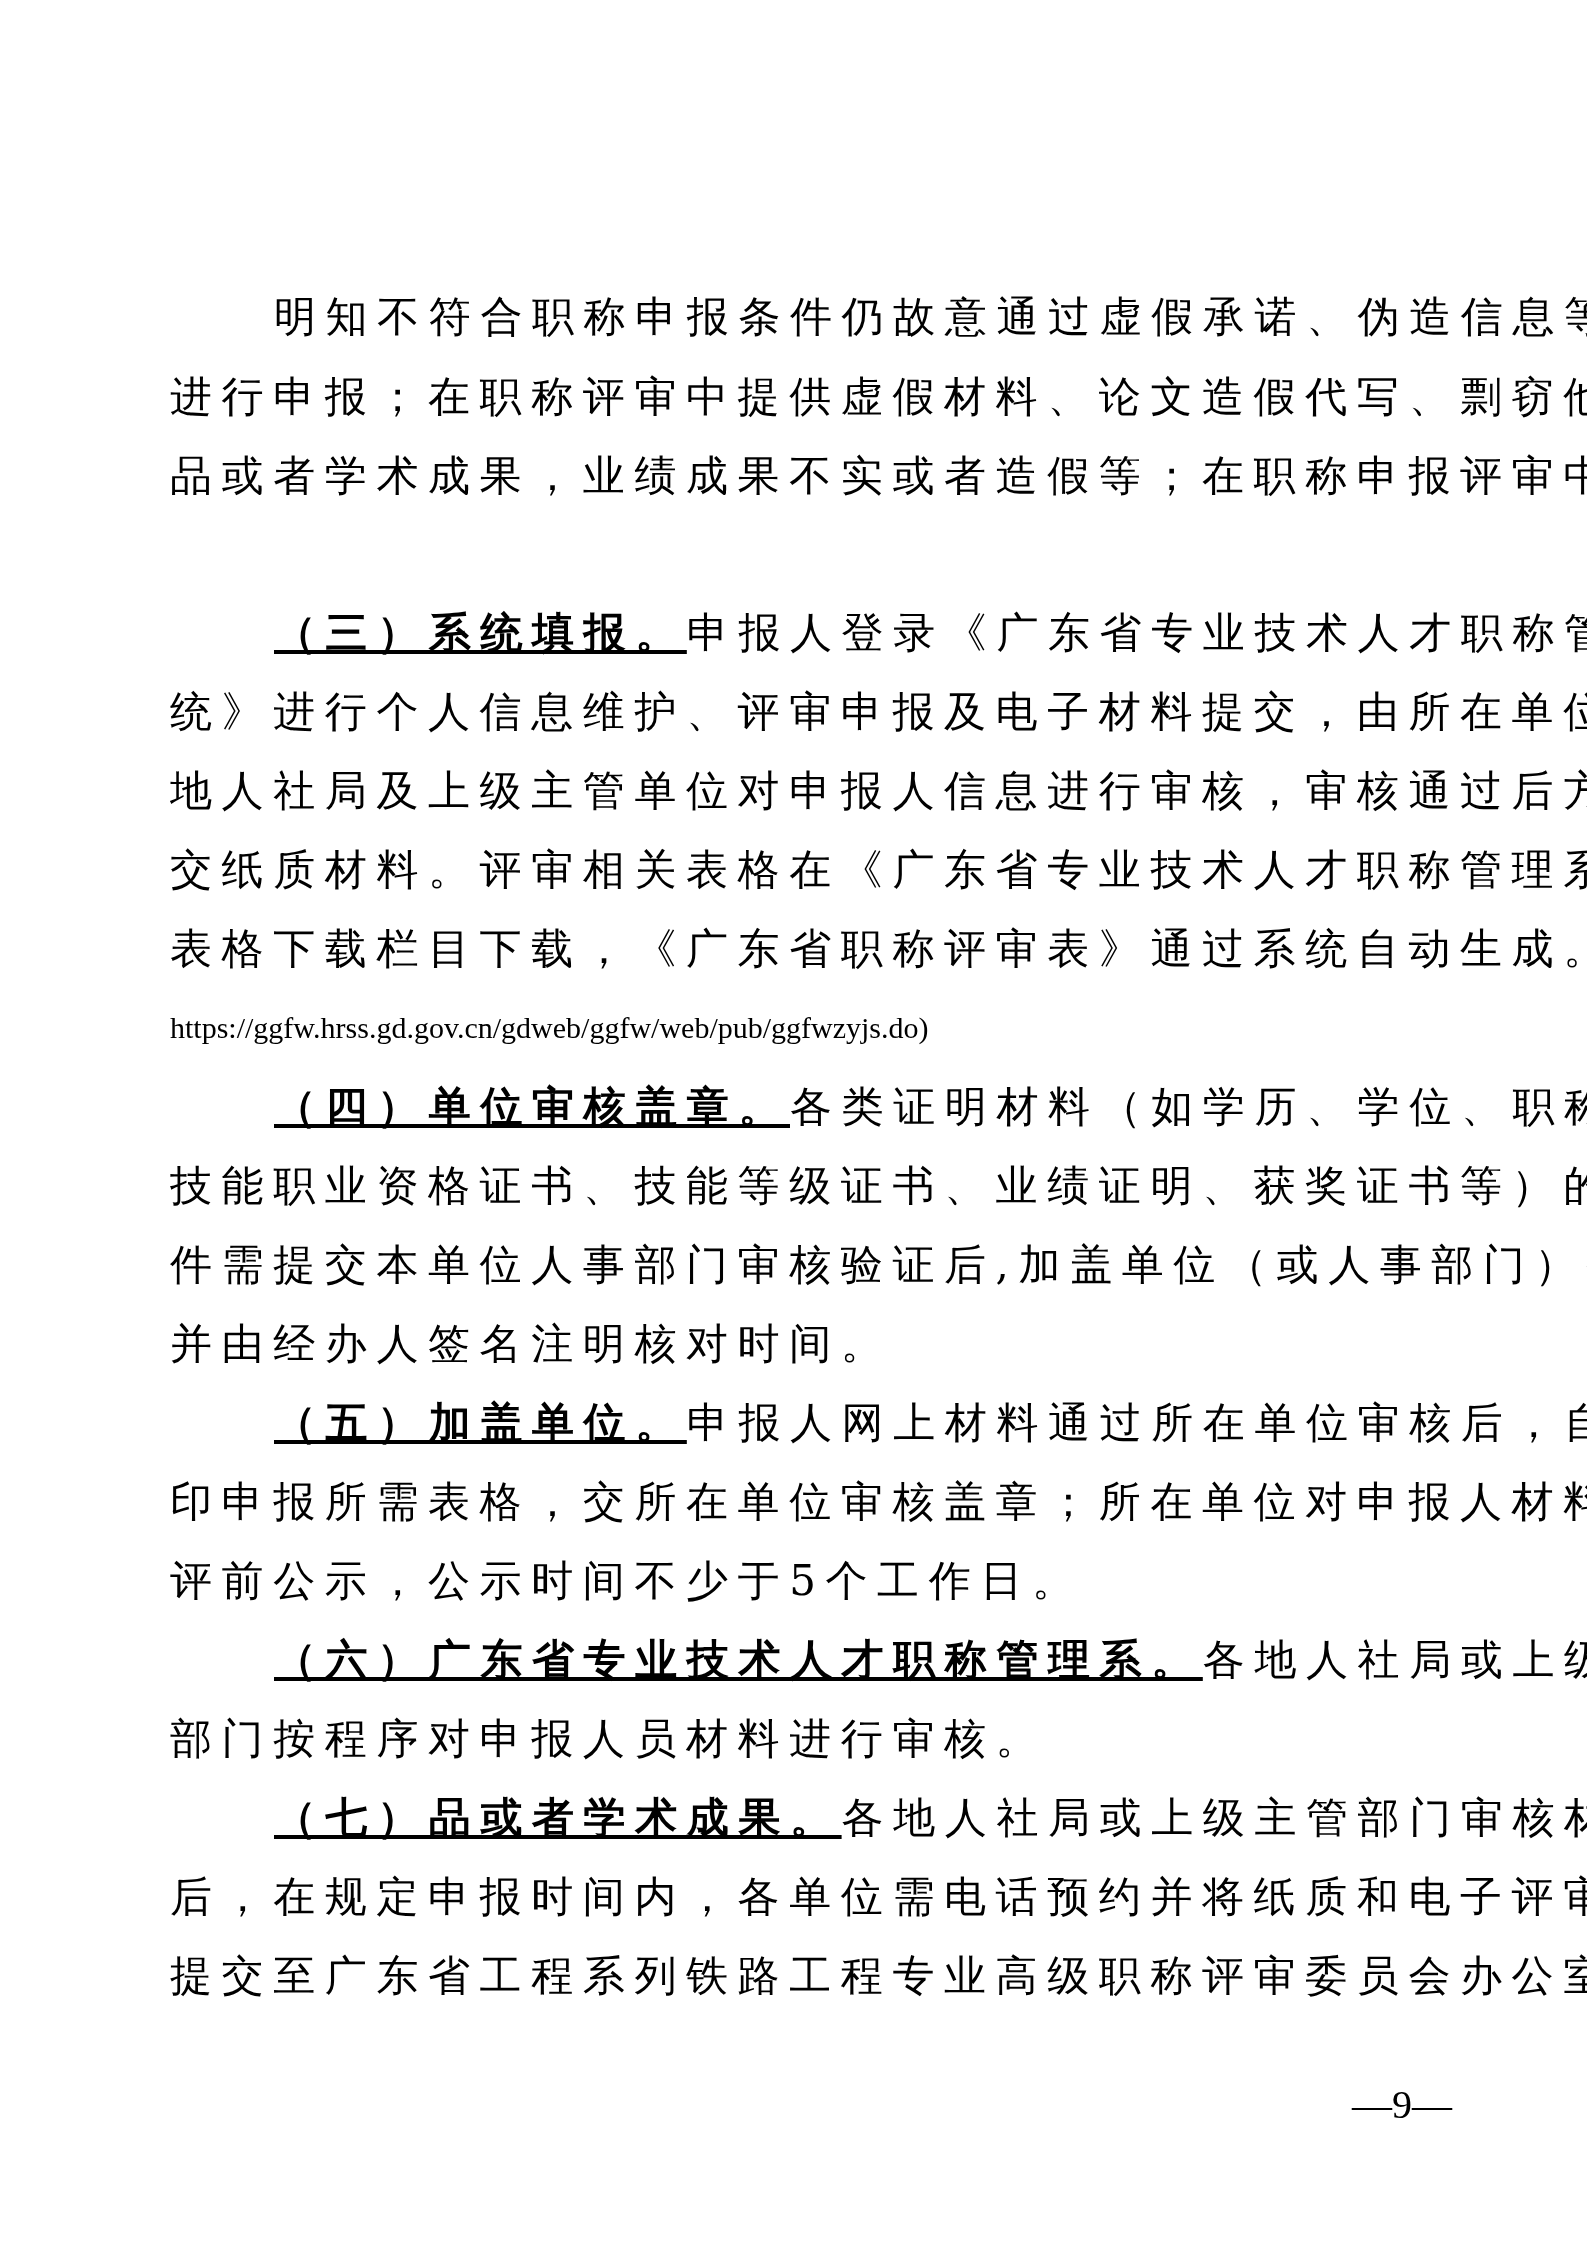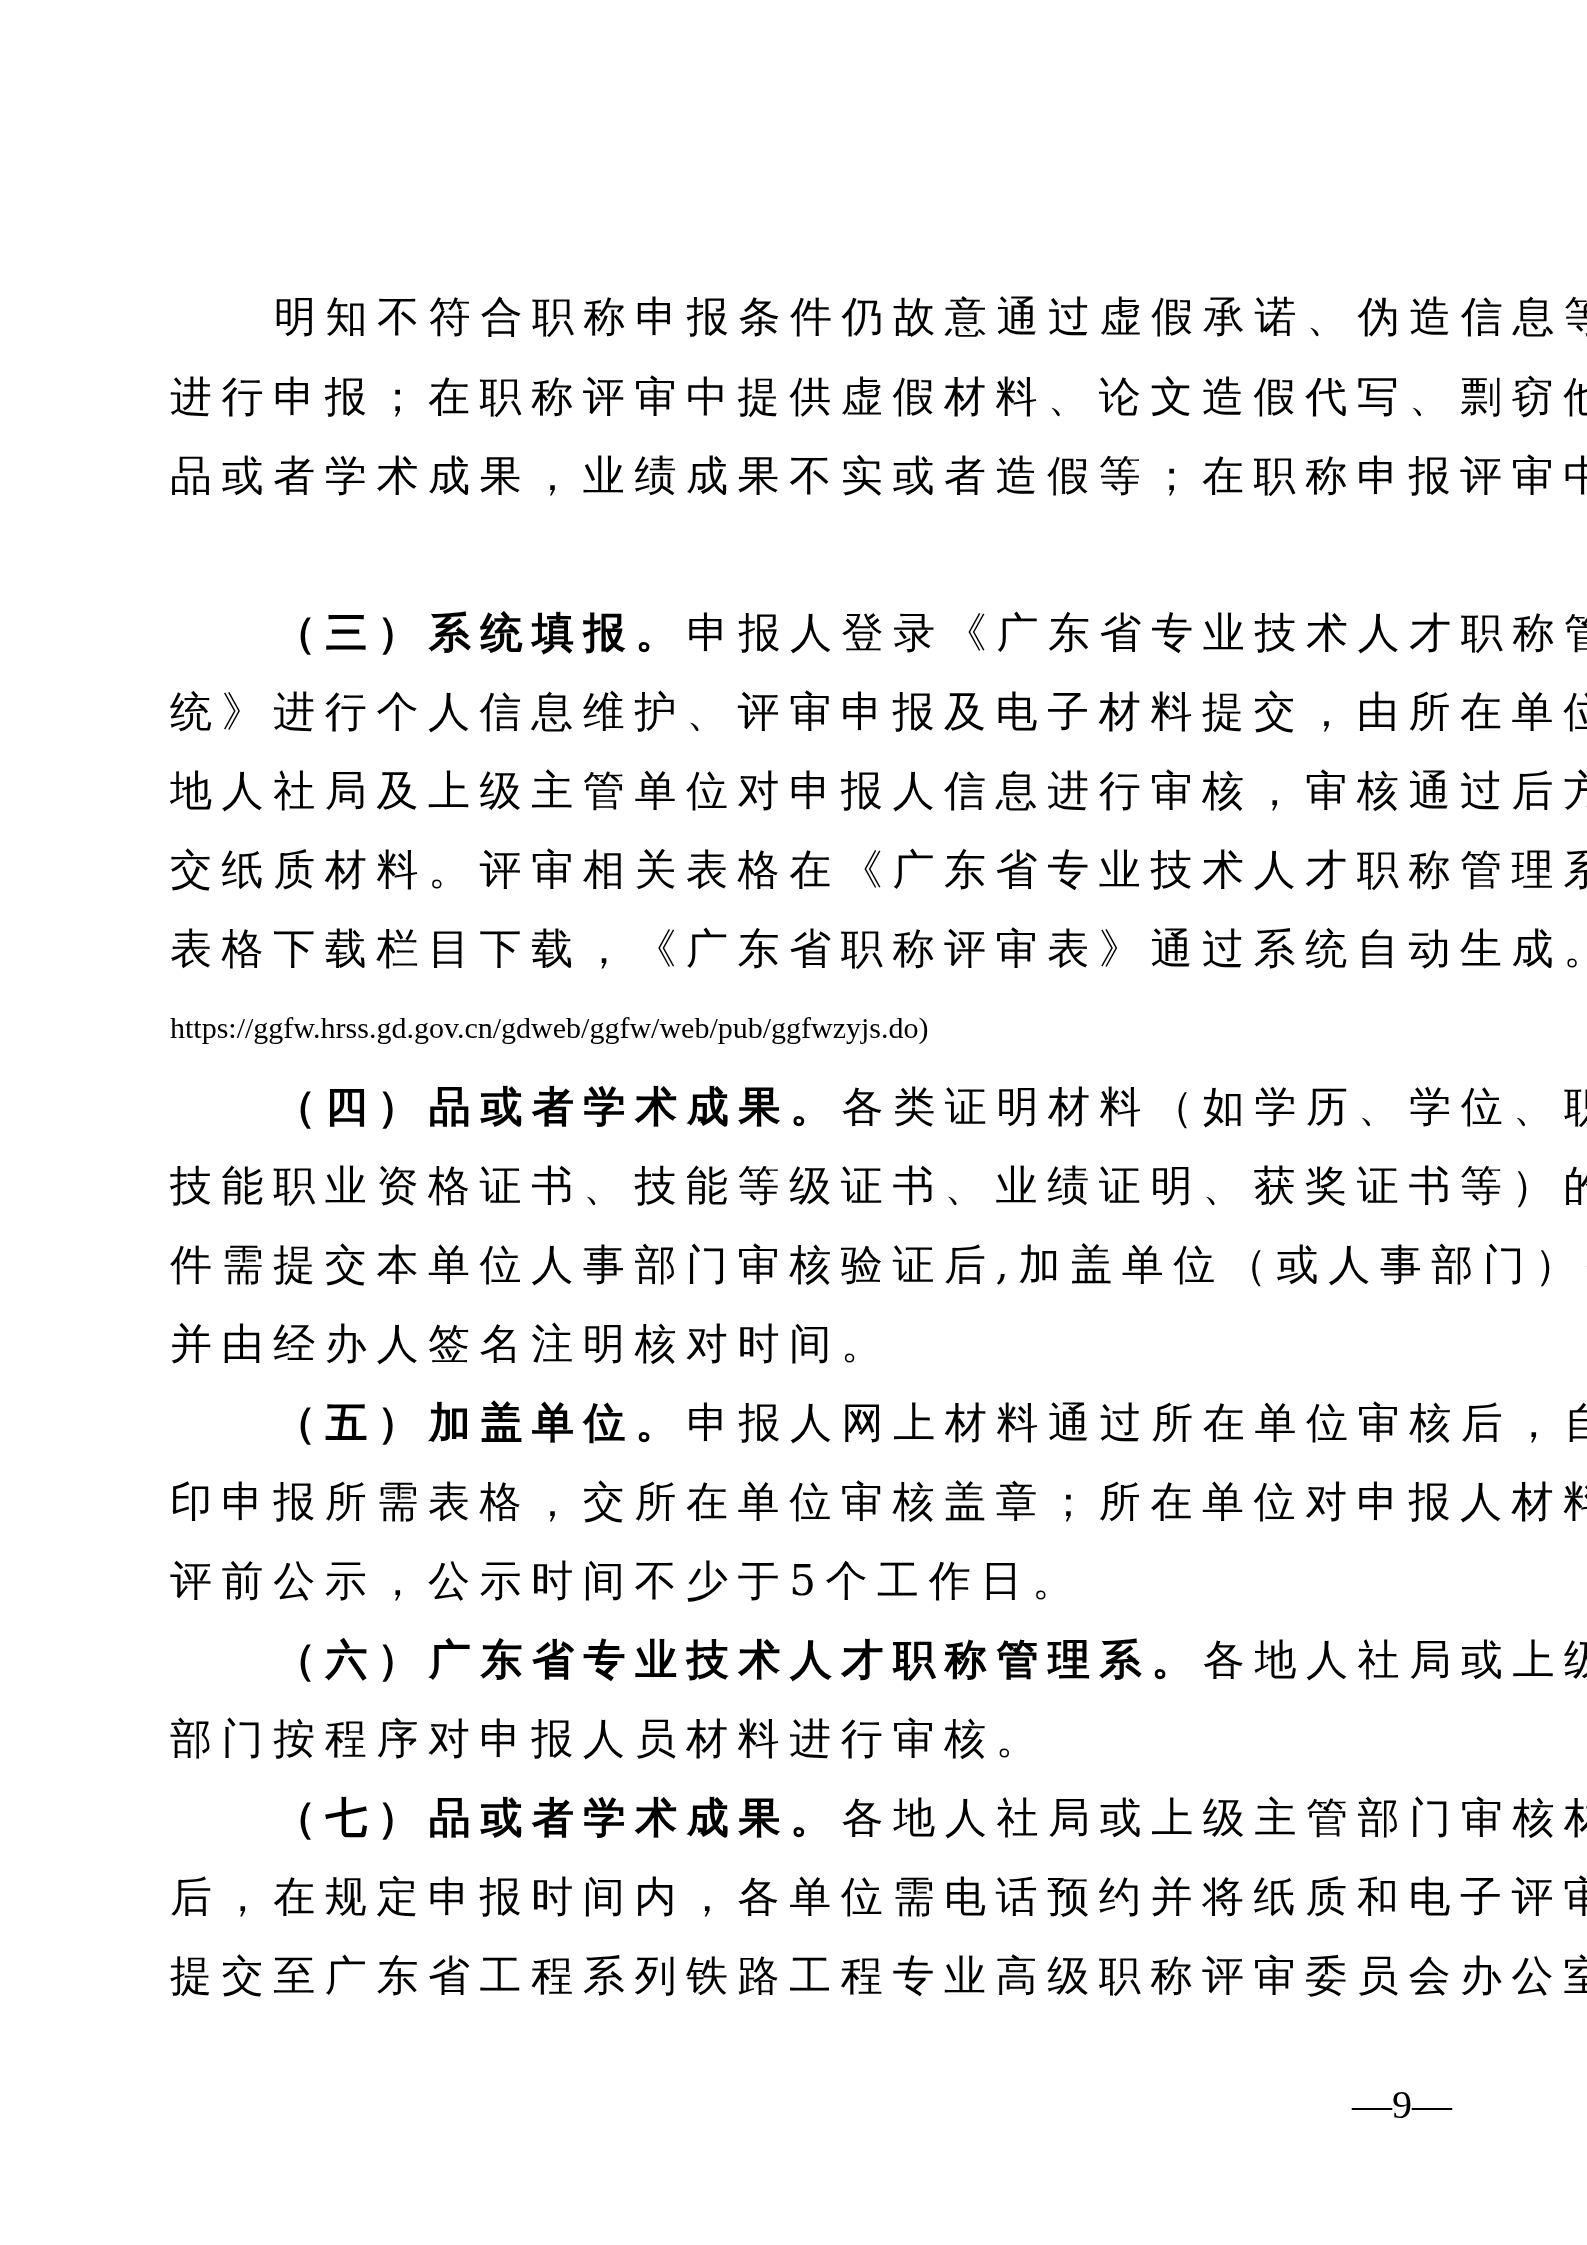--- a/index.html
+++ b/index.html
@@ -2,41 +2,41 @@
 <html><head>
 <meta charset="utf-8">
 <style>
   html, body { margin:0; padding:0; background:#ffffff; }
   body { width:1587px; height:2245px; position:relative; overflow:hidden;
          font-family:"DejaVu Serif","Liberation Serif",serif; color:#000; }
   .page { position:absolute; left:0; top:0; width:1587px; height:2245px; }
   .line { position:absolute; left:170px; width:1250px; height:60px;
           font-size:42px; line-height:60px; letter-spacing:9.6px; white-space:nowrap; }
   .indent { left:274px; }
-  .b { font-weight:bold; }
+  .b { font-weight:bold;text-decoration:underline; }
   .url { font-family:"Liberation Serif",serif; letter-spacing:0; font-size:30px; }
   .pagenum { position:absolute; left:1352px; top:2080px; font-family:"Liberation Serif",serif;
              font-size:40px; line-height:50px; white-space:nowrap; }
 </style>
 </head>
 <body>
 
 <div class="page">
   <div class="line indent" style="top:287px"><span>明知不符合职称申报条件仍故意通过虚假承诺、伪造信息等手段</span></div>
   <div class="line" style="top:367px"><span>进行申报；在职称评审中提供虚假材料、论文造假代写、剽窃他人作</span></div>
   <div class="line" style="top:446px"><span>品或者学术成果，业绩成果不实或者造假等；在职称申报评审中存在</span></div>
 
   <div class="line indent" style="top:603px"><span class="b">（三）系统填报。</span><span>申报人登录《广东省专业技术人才职称管理系</span></div>
   <div class="line" style="top:682px"><span>统》进行个人信息维护、评审申报及电子材料提交，由所在单位、当</span></div>
   <div class="line" style="top:761px"><span>地人社局及上级主管单位对申报人信息进行审核，审核通过后方可提</span></div>
   <div class="line" style="top:840px"><span>交纸质材料。评审相关表格在《广东省专业技术人才职称管理系统》</span></div>
   <div class="line" style="top:919px"><span>表格下载栏目下载，《广东省职称评审表》通过系统自动生成。（网址：</span></div>
   <div class="line url" style="top:998px"><span>https://ggfw.hrss.gd.gov.cn/gdweb/ggfw/web/pub/ggfwzyjs.do)</span></div>
 
-  <div class="line indent" style="top:1077px"><span class="b">（四）品或者学术成果。</span><span>各类证明材料（如学历、学位、职称证书、</span></div>
+  <div class="line indent" style="top:1077px"><span class="b">（四）单位审核盖章。</span><span>各类证明材料（如学历、学位、职称证书、</span></div>
   <div class="line" style="top:1156px"><span>技能职业资格证书、技能等级证书、业绩证明、获奖证书等）的复印</span></div>
   <div class="line" style="top:1235px"><span>件需提交本单位人事部门审核验证后,加盖单位（或人事部门）公章，</span></div>
   <div class="line" style="top:1314px"><span>并由经办人签名注明核对时间。</span></div>
 
   <div class="line indent" style="top:1393px"><span class="b">（五）加盖单位。</span><span>申报人网上材料通过所在单位审核后，自行打</span></div>
   <div class="line" style="top:1472px"><span>印申报所需表格，交所在单位审核盖章；所在单位对申报人材料进行</span></div>
   <div class="line" style="top:1551px"><span>评前公示，公示时间不少于5个工作日。</span></div>
 
   <div class="line indent" style="top:1630px"><span class="b">（六）广东省专业技术人才职称管理系。</span><span>各地人社局或上级主管</span></div>
   <div class="line" style="top:1709px"><span>部门按程序对申报人员材料进行审核。</span></div>

